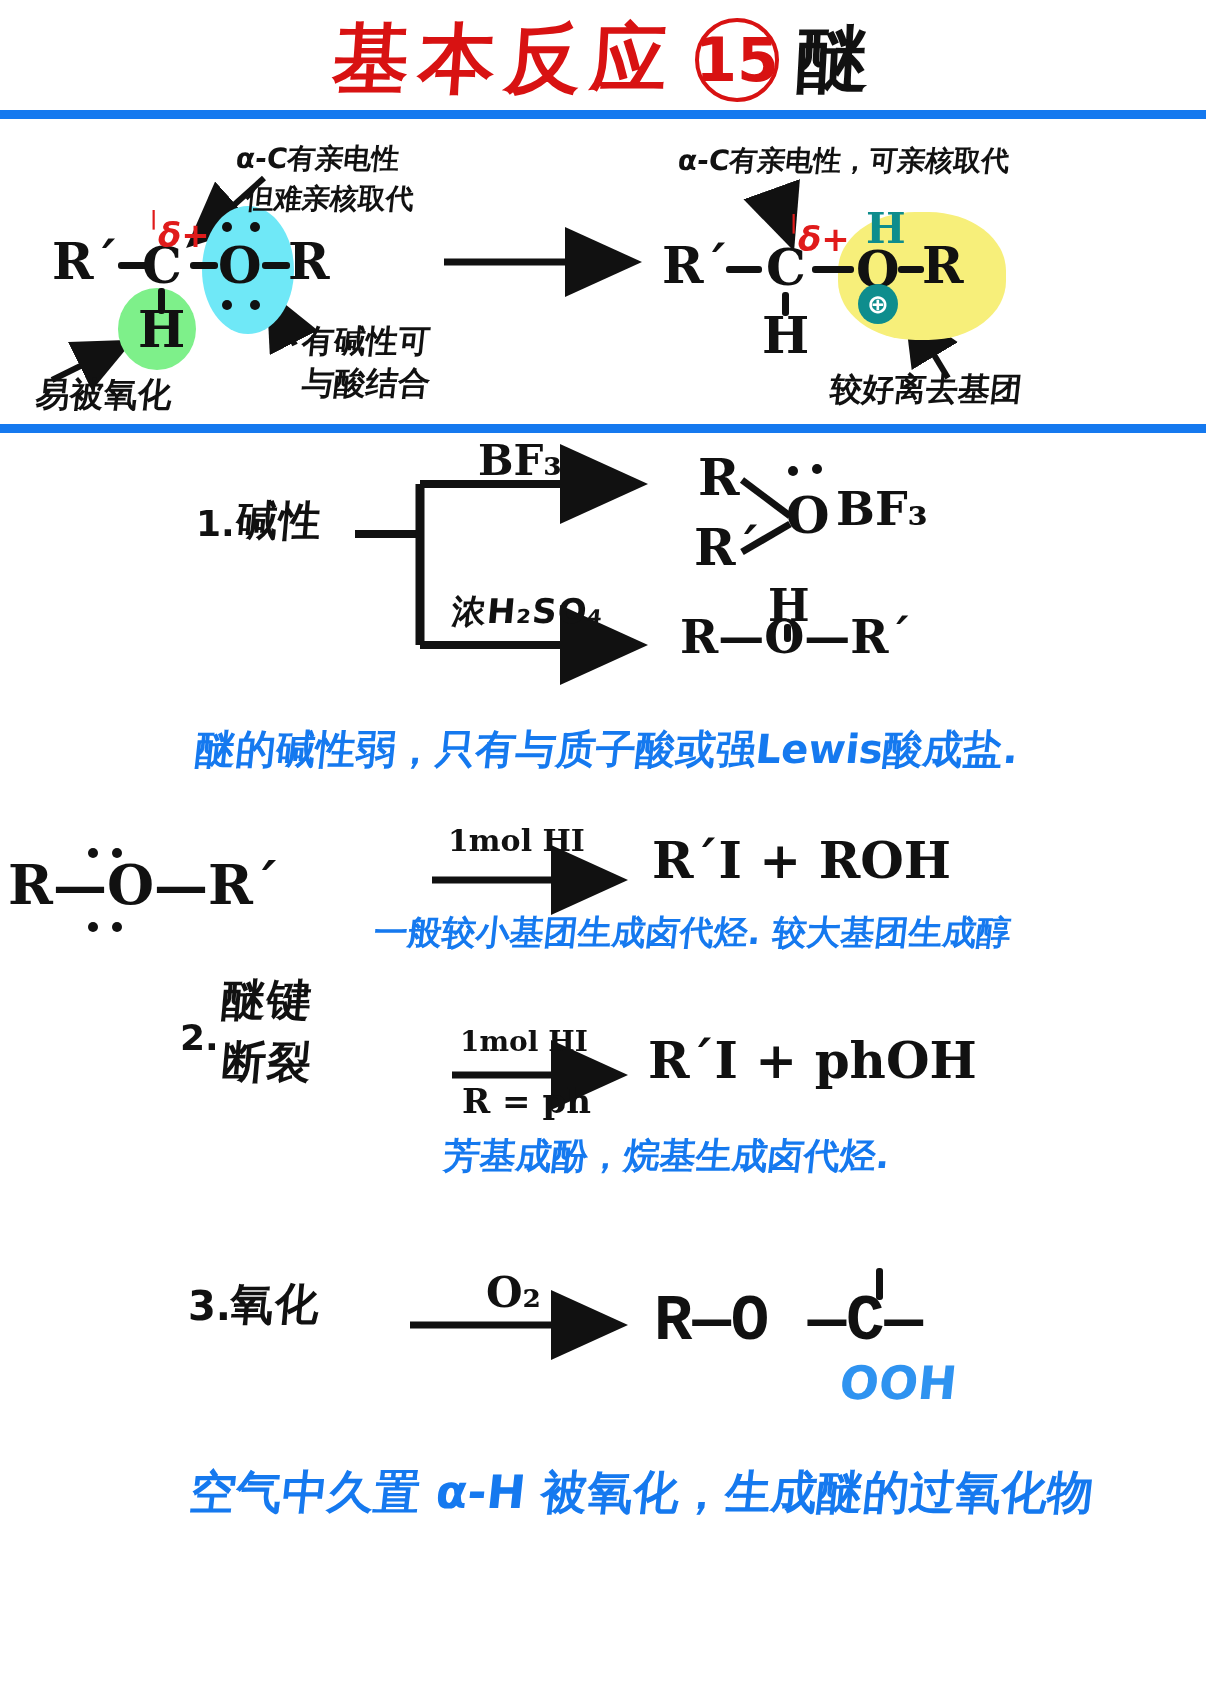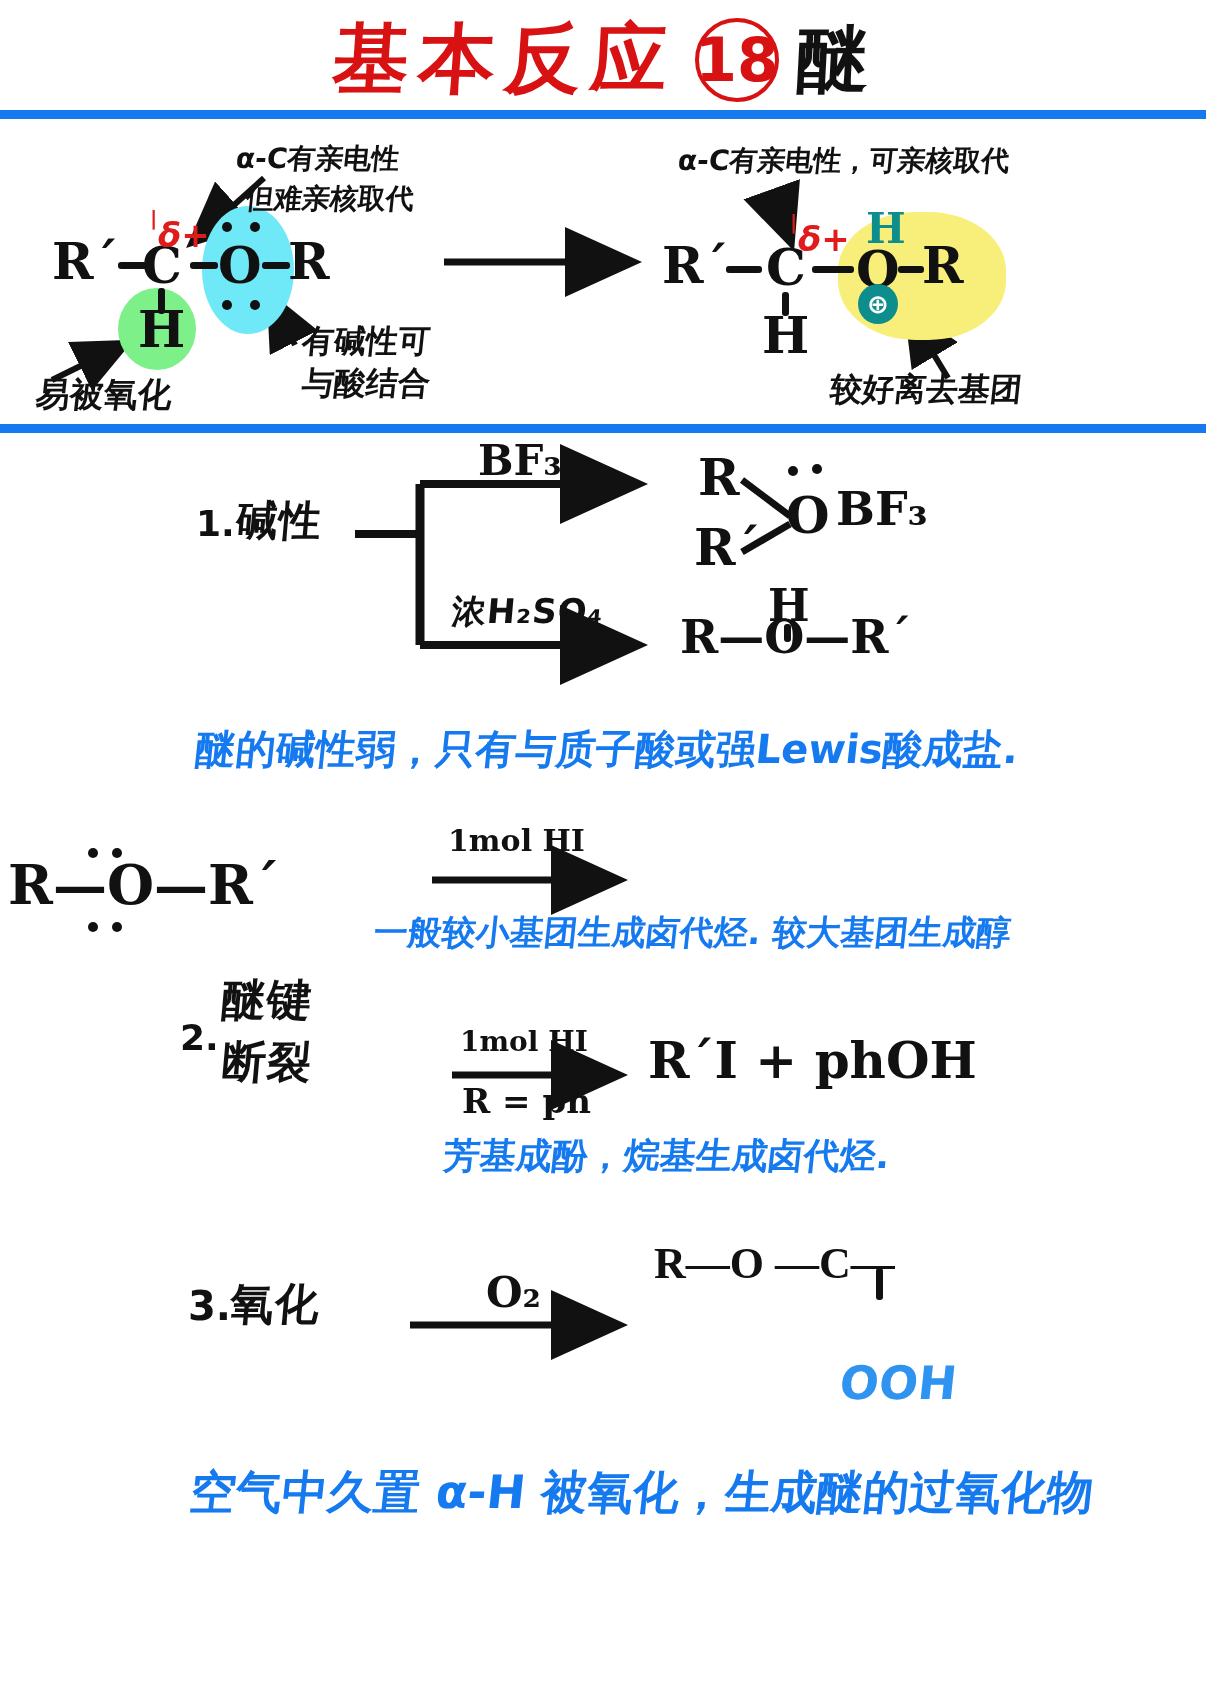--- a/index.html
+++ b/index.html
@@ -81,21 +81,21 @@
     display:flex;align-items:center;justify-content:center;
   }
 </style>
 </head>
 <body>
 
 <div class="page">
 
   <div id="title-row">
     <span class="title-han">基本反应</span>
-    <span class="title-circ">18</span>
+    <span class="title-circ">15</span>
     <span class="title-black">醚</span>
   </div>
 
   <div class="rule" id="rule-top"></div>
   <div class="rule" id="rule-mid"></div>
 
   <svg class="ov" viewBox="0 0 1206 1706">
     <defs>
       <marker id="ah" markerWidth="12" markerHeight="12" refX="9" refY="5" orient="auto">
         <path d="M0,0 L11,5 L0,10 z" fill="#111"></path>
@@ -197,35 +197,36 @@
 
   <div class="bluetext" style="left:196px;top:722px;font-size:40px;">醚的碱性弱，只有与质子酸或强Lewis酸成盐.</div>
 
   <div class="abs hand" style="left:8px;top:858px;font-size:54px;font-family:'DejaVu Serif','Liberation Serif',serif;">R—O—R´</div>
   <div class="lp" style="left:88px;top:848px;"></div>
   <div class="lp" style="left:112px;top:848px;"></div>
   <div class="lp" style="left:88px;top:922px;"></div>
   <div class="lp" style="left:112px;top:922px;"></div>
 
   <div class="abs hand" style="left:448px;top:826px;font-size:30px;font-family:'DejaVu Serif','Liberation Serif',serif;">1mol HI</div>
+  <div class="abs hand" style="left:652px;top:836px;font-size:50px;font-family:'DejaVu Serif','Liberation Serif',serif;">R´I + ROH</div>
   <div class="bluetext" style="left:374px;top:910px;font-size:34px;">一般较小基团生成卤代烃. 较大基团生成醇</div>
 
   <div class="abs hand" style="left:180px;top:1020px;font-size:36px;">2.</div>
   <div class="abs hand cn" style="left:222px;top:978px;font-size:44px;">醚键</div>
   <div class="abs hand cn" style="left:222px;top:1040px;font-size:44px;">断裂</div>
 
   <div class="abs hand" style="left:460px;top:1028px;font-size:28px;font-family:'DejaVu Serif','Liberation Serif',serif;">1mol HI</div>
   <div class="abs hand" style="left:462px;top:1084px;font-size:34px;font-family:'DejaVu Serif','Liberation Serif',serif;">R = ph</div>
   <div class="abs hand" style="left:648px;top:1036px;font-size:50px;font-family:'DejaVu Serif','Liberation Serif',serif;">R´I + phOH</div>
   <div class="bluetext" style="left:444px;top:1132px;font-size:36px;">芳基成酚，烷基生成卤代烃.</div>
 
   <div class="abs hand" style="left:188px;top:1286px;font-size:40px;">3.</div>
   <div class="abs hand cn" style="left:230px;top:1282px;font-size:44px;">氧化</div>
 
   <div class="abs hand" style="left:486px;top:1272px;font-size:42px;font-family:'DejaVu Serif','Liberation Serif',serif;">O₂</div>
 
-  <div class="abs hand" style="left:654px;top:1242px;font-size:44px;font-family:Liberation Serif, serif;">R—O —C—</div>
+  <div class="abs hand" style="left:654px;top:1290px;font-size:64px;font-family:Liberation Mono, monospace;">R—O —C—</div>
   <div class="bond-v" style="left:876px;top:1268px;height:32px;"></div>
   <div class="bluetext" style="left:840px;top:1356px;font-size:46px;color:#2f93f0;">OOH</div>
 
   <div class="bluetext" style="left:190px;top:1462px;font-size:46px;">空气中久置 α-H 被氧化，生成醚的过氧化物</div>
 
 </div>
 
 </body></html>

